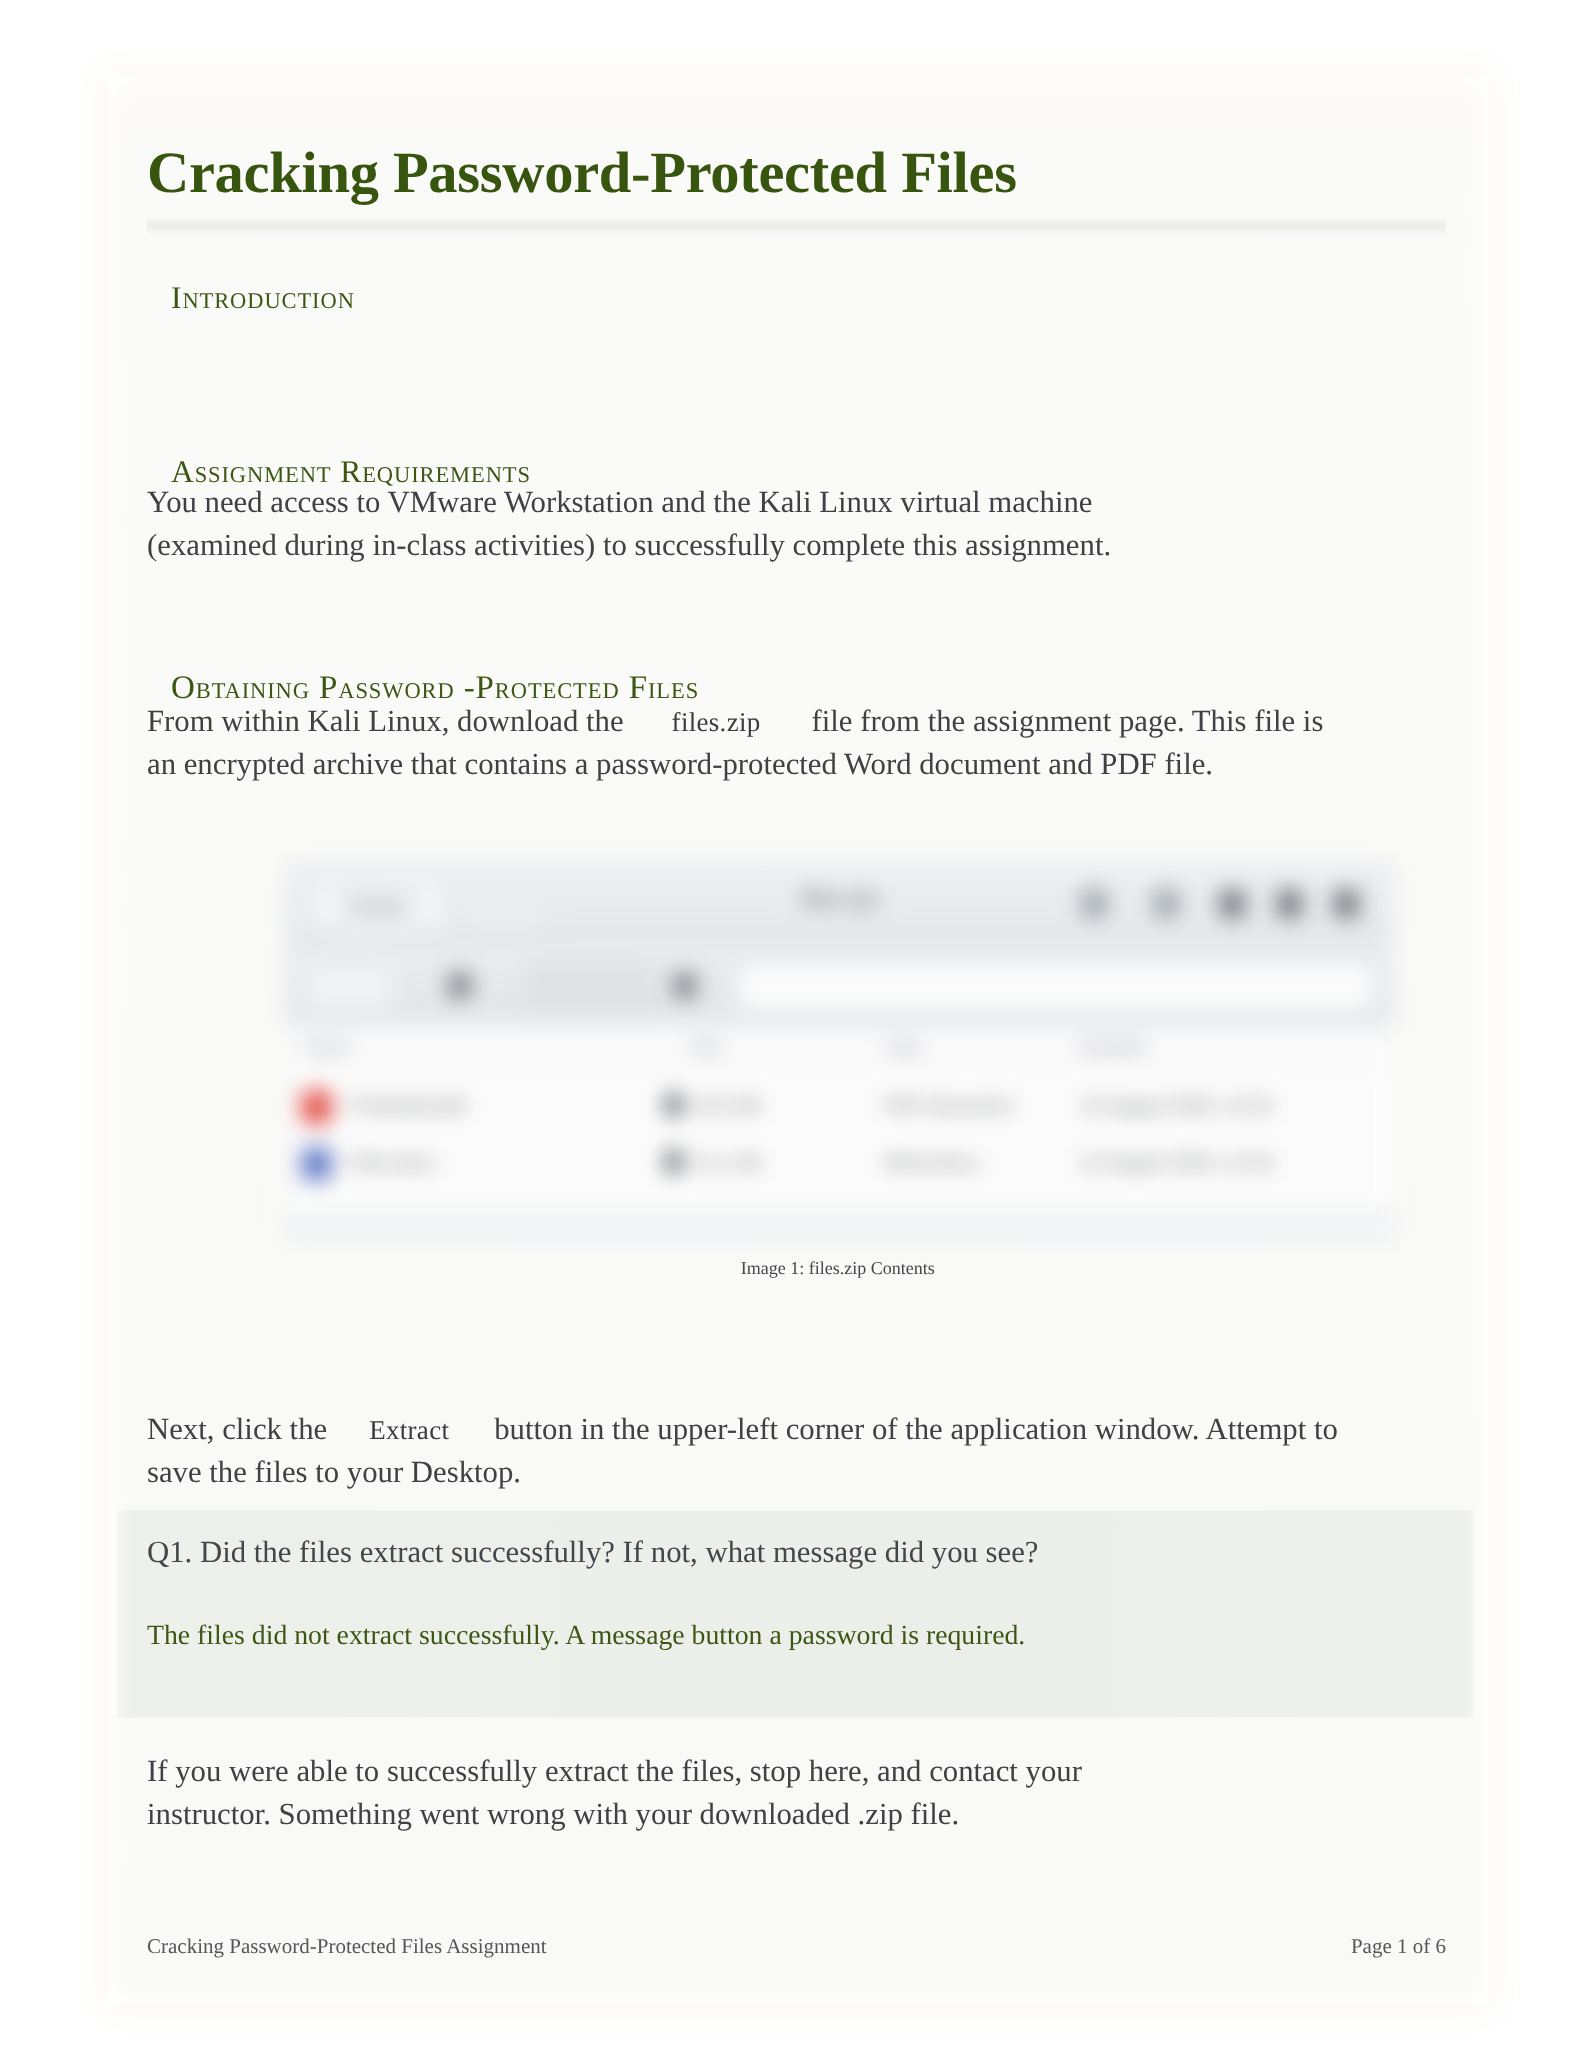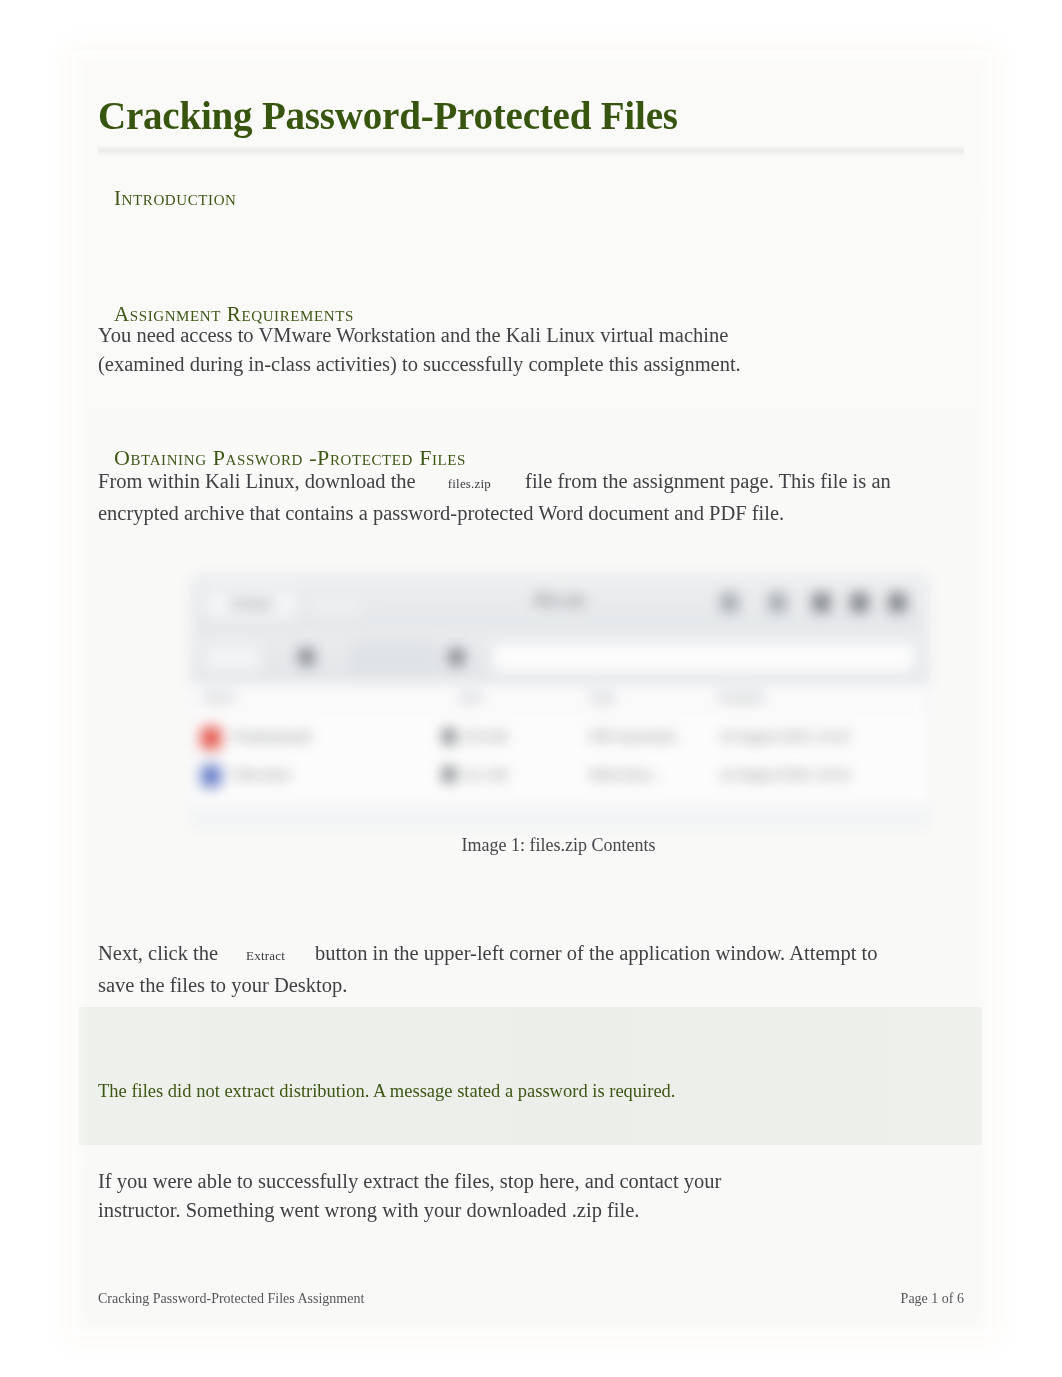--- a/index.html
+++ b/index.html
@@ -92,21 +92,21 @@
     position: absolute;
     left: 0;
     color: #414145;
     font-size: 20.5px;
     line-height: 28.5px;
     margin: 0;
   }
 
   
   .code {
-    font-size: 13px;
+    font-size: 18px;
     color: #3b3b40;
     padding: 0 34px 0 32px;
     letter-spacing: 0.2px;
   }
   .code.tight { padding: 0 30px 0 28px; }
 
   
   #figure-wrap {
     position: absolute;
     left: 88px;
@@ -252,21 +252,21 @@
     border-top: 1px solid #e4e6e9;
   }
 
   #figure-caption {
     position: absolute;
     left: 0;
     top: 262px;
     width: 745px;
     text-align: center;
     color: #45464a;
-    font-size: 18px;
+    font-size: 12px;
     line-height: 26px;
   }
 
   
   #q-block {
     position: absolute;
     left: 0;
     top: 950px;
     width: 904px;
     height: 138px;
@@ -390,21 +390,22 @@
           <div class="win-footer"></div>
         </div>
       </div>
       <div id="figure-caption">Image 1: files.zip Contents</div>
     </div>
 
 
     <p class="p" style="top:882px; width:800px;"><span>Next, click the</span><span class="code tight">Extract</span><span>button in the upper-left corner of the application window. Attempt to save the files to your Desktop.</span></p>
 
     <div id="q-block" style="left:-20px;">
-      <p id="a-text">The files did not extract distribution. A message stated a password is required.</p>
+      <p id="q-text">Q1. Did the files extract successfully? If not, what message did you see?</p>
+      <p id="a-text">The files did not extract successfully. A message button a password is required.</p>
     </div>
 
     <p class="p" style="top:1110px; width:650px;">If you were able to successfully extract the files, stop here, and contact your instructor. Something went wrong with your downloaded .zip file.</p>
 
     <div id="footer-rule"></div>
     <div id="footer-left">Cracking Password-Protected Files Assignment</div>
     <div id="footer-right">Page 1 of 6</div>
 
   </div>
 </div>

